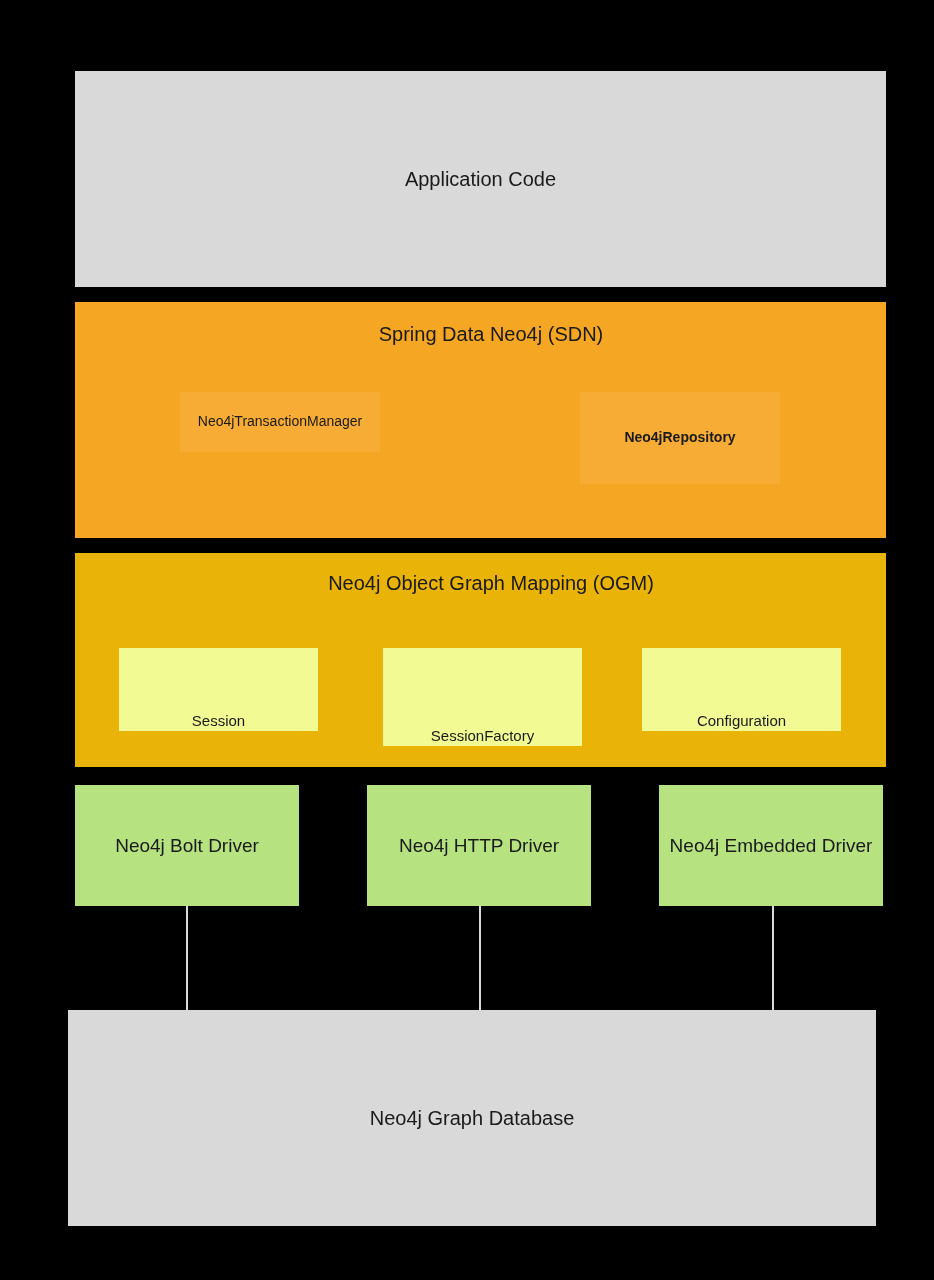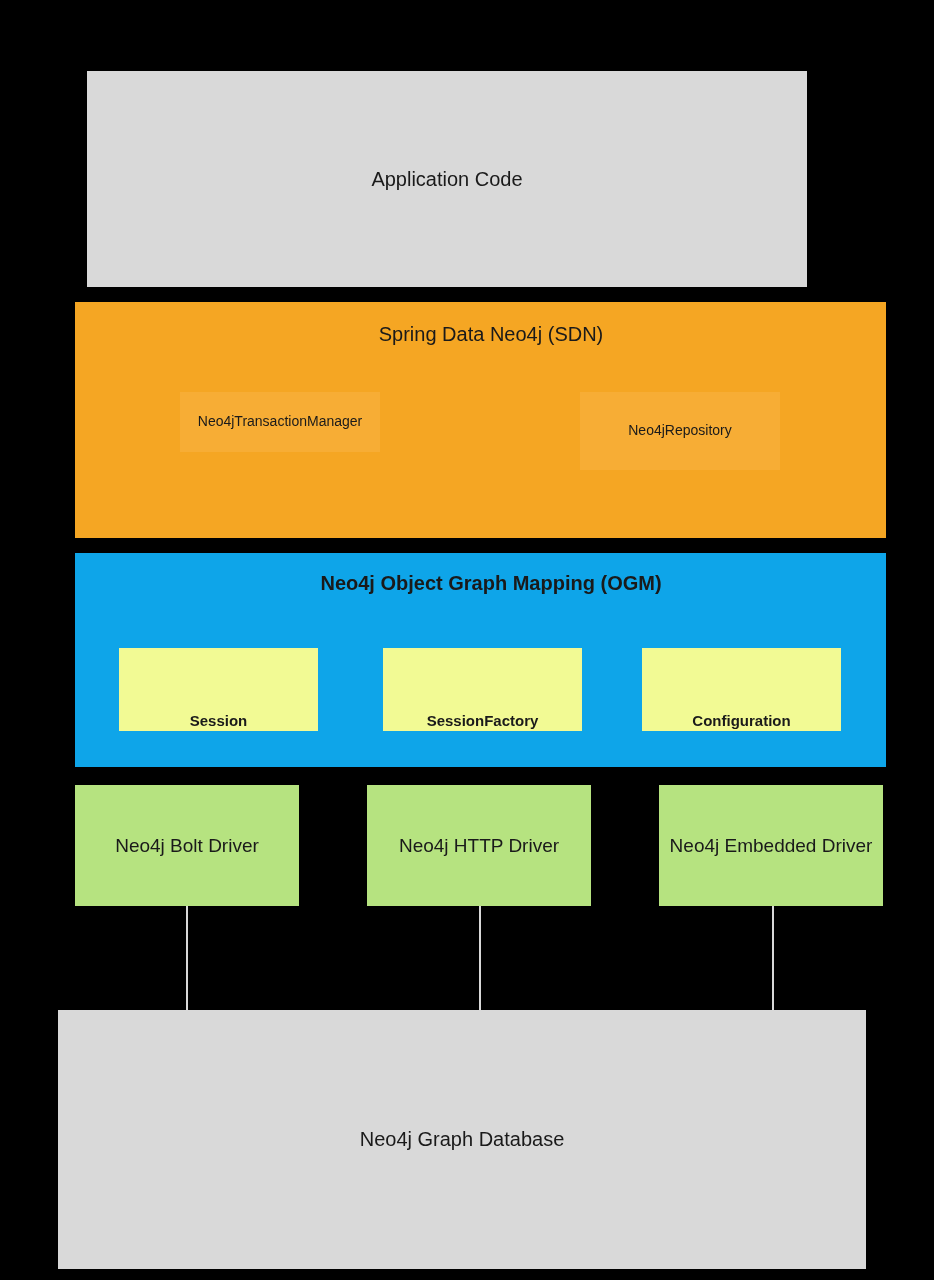--- a/index.html
+++ b/index.html
@@ -34,22 +34,21 @@
   }
 
   
   .layer-gray {
     background: #d9d9d9;
   }
   .layer-orange {
     background: #f5a623;
   }
   .layer-green {
-    background: #0ea5e9;
-    font-weight: bold;
+    background: #eab308;
   }
 
   
   .layer-title {
     position: absolute;
     left: 0;
     right: 0;
     text-align: center;
     font-size: 20px;
     color: #1a1a1a;
@@ -84,46 +83,46 @@
     position: absolute;
     width: 2px;
     background: #d9d9d9;
   }
 </style>
 </head>
 <body>
 
 <div id="diagram">
 
-  <div class="node layer-gray caption-lg" style="left:75px; top:71px; width:720px; height:216px;margin-left:12px;">
+  <div class="node layer-gray caption-lg" style="left:75px; top:71px; width:811px; height:216px;">
     <span>Application Code</span>
   </div>
 
   <div class="node layer-orange" style="left:75px; top:302px; width:811px; height:236px; display:block;">
 
     <div class="layer-title" style="top:20px;">Spring Data Neo4j (SDN)</div>
 
     <div class="node inner-orange" style="left:105px; top:90px; width:200px; height:60px;">
       <span>Neo4jTransactionManager</span>
     </div>
 
-    <div class="node inner-orange" style="left:505px; top:90px; width:200px; height:78px;">
+    <div class="node inner-orange" style="left:505px; top:90px; width:200px; height:92px;font-weight:bold;">
       <span>Neo4jRepository</span>
     </div>
   </div>
 
   <div class="node layer-green" style="left:75px; top:553px; width:811px; height:214px; display:block;">
 
     <div class="layer-title" style="top:18px;">Neo4j Object Graph Mapping (OGM)</div>
 
     <div class="node inner-yellow" style="left:44px; top:95px; width:199px; height:83px;">
       <span>Session</span>
     </div>
 
-    <div class="node inner-yellow" style="left:308px; top:95px; width:199px; height:83px;">
+    <div class="node inner-yellow" style="left:308px; top:95px; width:199px; height:98px;">
       <span>SessionFactory</span>
     </div>
 
     <div class="node inner-yellow" style="left:567px; top:95px; width:199px; height:83px;">
       <span>Configuration</span>
     </div>
   </div>
 
   <div class="node driver-box" style="left:75px; top:785px; width:224px; height:121px;">
     <span>Neo4j Bolt Driver</span>
@@ -136,17 +135,17 @@
   <div class="node driver-box" style="left:659px; top:785px; width:224px; height:121px;">
     <span>Neo4j Embedded Driver</span>
   </div>
 
   <div class="connector" style="left:186px; top:906px; height:104px;"></div>
 
   <div class="connector" style="left:479px; top:906px; height:104px;"></div>
 
   <div class="connector" style="left:772px; top:906px; height:104px;"></div>
 
-  <div class="node layer-gray caption-lg" style="left:58px; top:1010px; width:808px; height:259px;">
+  <div class="node layer-gray caption-lg" style="left:68px; top:1010px; width:808px; height:216px;">
     <span>Neo4j Graph Database</span>
   </div>
 
 </div>
 
 </body></html>

